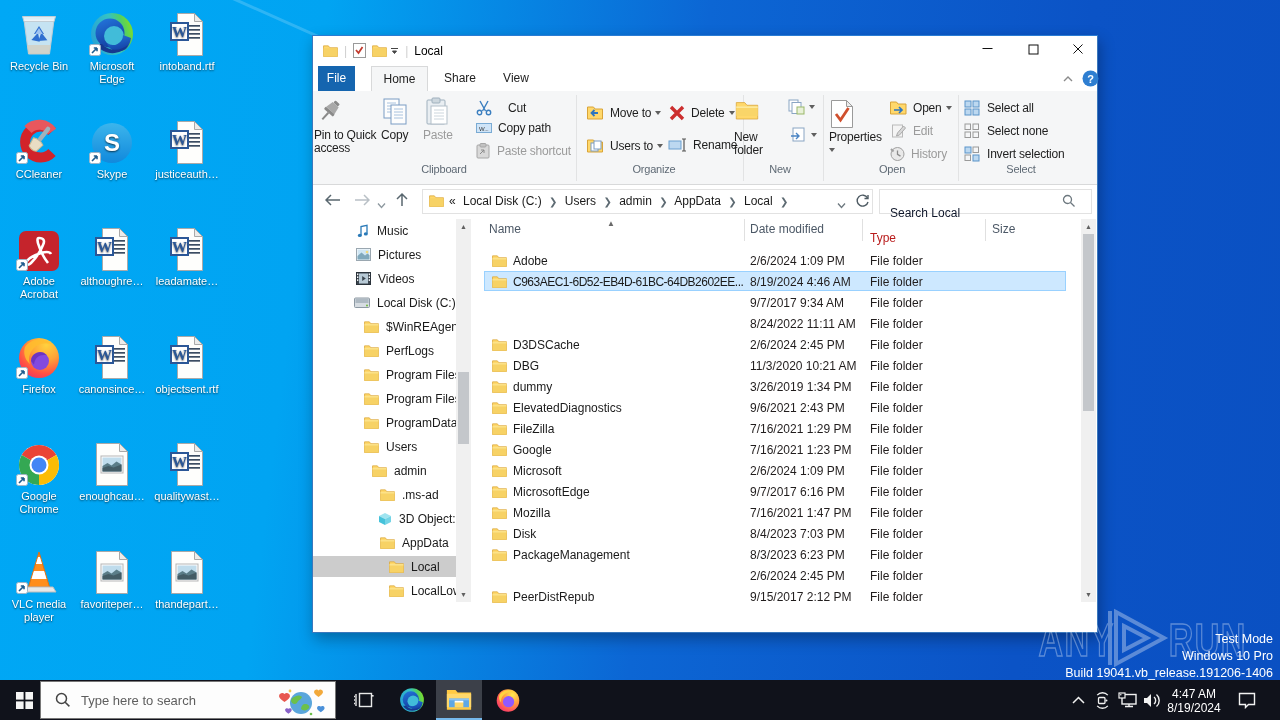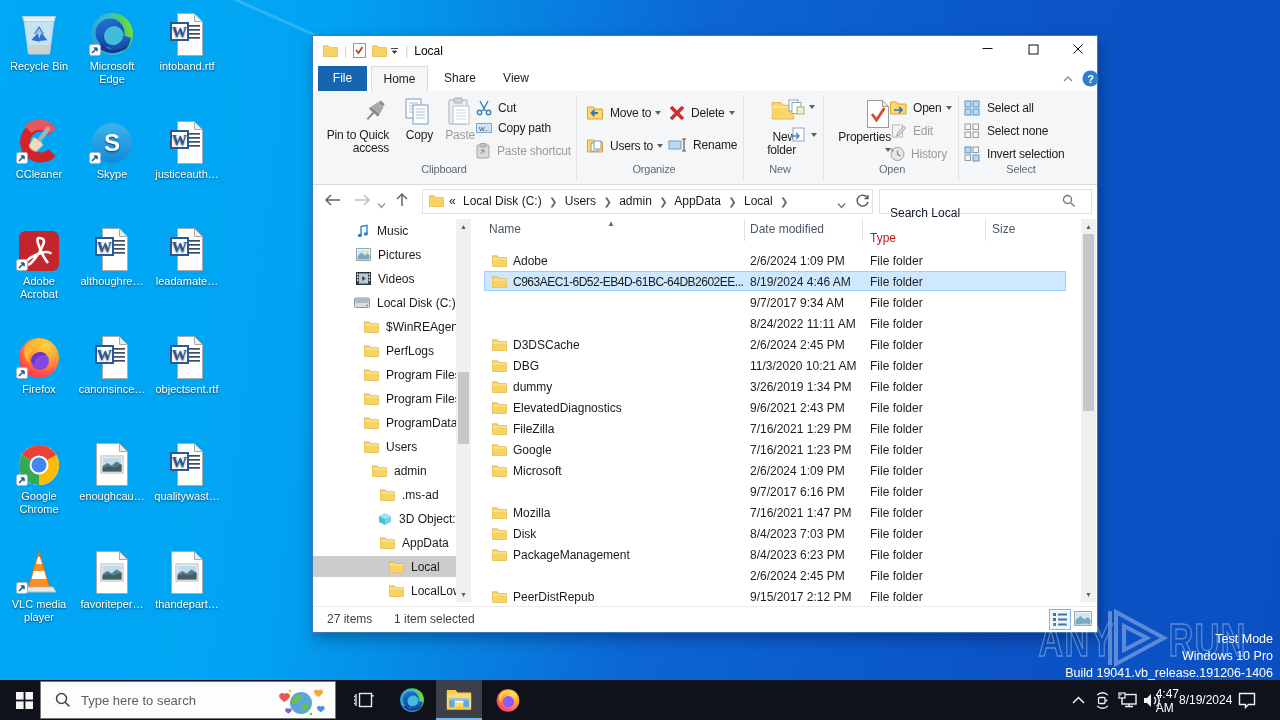--- a/index.html
+++ b/index.html
@@ -12,21 +12,21 @@
 .dic .ig{height:47px;display:flex;align-items:flex-end;justify-content:center;margin-bottom:3px;position:relative}
 
 #win{position:absolute;left:312px;top:35px;width:786px;height:598px;background:#fff;border:1px solid #3a78bd;border-top:1px solid #2a7cd4;box-shadow:2px 6px 14px rgba(0,0,0,.3)}
 #titlebar{position:absolute;left:0;top:0;width:100%;height:30px;background:#fff;font-size:12px;color:#000}
 .qat{position:absolute;top:7px;display:flex;align-items:center}
 #tabrow{position:absolute;left:0;top:30px;width:100%;height:25px;background:#fff;font-size:12px}
 .tab{position:absolute;top:0;height:25px;line-height:24px;text-align:center;color:#222}
 #ribbon{position:absolute;left:0;top:55px;width:100%;height:94px;background:#f5f6f7;border-bottom:1px solid #d8d9da;font-size:11.5px;color:#1e1e1e;letter-spacing:-0.2px}
 .rgsep{position:absolute;top:4px;height:86px;width:1px;background:#e2e3e4}
 .rglbl{position:absolute;top:72px;width:120px;text-align:center;color:#5f6a75;font-size:11px}
-.bigbtn{position:absolute;top:6px;text-align:right;line-height:13px;font-size:12px}
+.bigbtn{position:absolute;top:6px;text-align:left;line-height:13px;font-size:12px}
 .srow{position:absolute;display:flex;align-items:center;font-size:12px;white-space:nowrap}
 .carat{display:inline-block;width:0;height:0;border-left:3.5px solid transparent;border-right:3.5px solid transparent;border-top:4px solid #5f5f5f;margin-left:4px;vertical-align:2px}
 
 #addr{position:absolute;left:0;top:149px;width:100%;height:34px;background:#fff;font-size:12px}
 
 #content{position:absolute;left:0;top:183px;width:100%;height:387px;background:#fff;font-size:12px;color:#1a1a1a}
 .trow{position:absolute;height:21px;display:flex;align-items:center;white-space:nowrap}
 
 .sbar{position:absolute;width:15px;background:#f0f0f0}
 .sthumb{position:absolute;left:2px;width:11px;background:#c4c7cb;border-radius:0}
@@ -373,21 +373,21 @@
           <path d="M0.5 5.5 h10" stroke="#111"></path>
         </svg></div>
 <div class="abs" style="left:698px;top:0;width:45px;height:30px;text-align:center;line-height:30px"><svg width="11" height="11" viewBox="0 0 11 11">
           <rect x="1" y="1" width="9" height="9" fill="none" stroke="#111"></rect>
         </svg></div>
 <div class="abs" style="left:744px;top:0;width:42px;height:30px;text-align:center;line-height:30px"><svg width="12" height="12" viewBox="0 0 12 12">
           <path d="M1.5 1.5 l9 9 M10.5 1.5 l-9 9" stroke="#111"></path>
         </svg></div>
 </div>
     <div id="tabrow">
-<div class="tab" style="left:5px;width:49px;background:#1565af;color:#fff">File</div>
+<div class="tab" style="left:5px;width:37px;background:#1565af;color:#fff">File</div>
 <div class="tab" style="left:58px;width:57px;background:#f5f6f7;border:1px solid #d8d9da;border-bottom:none;color:#1e1e1e">Home</div>
 <div class="tab" style="left:121px;width:52px">Share</div>
 <div class="tab" style="left:179px;width:48px">View</div>
 <div class="abs" style="left:749px;top:7px;color:#8a8a8a"><svg width="12" height="12" viewBox="0 0 12 12">
           <path d="M2 8 l4 -4 4 4" stroke="#8a8a8a" stroke-width="1.4" fill="none"></path>
         </svg></div>
 <div class="abs" style="left:769px;top:4px"><svg width="17" height="17" viewBox="0 0 17 17">
           <circle cx="8.5" cy="8.5" r="8" fill="#2e7ed1"></circle>
           <text x="8.5" y="12.5" text-anchor="middle" font-size="11" font-weight="bold" fill="#fff" font-family="Liberation Sans">?</text>
         </svg></div>
@@ -420,21 +420,21 @@
             </g>
           </svg></div>Paste</div>
 <div class="srow" style="left:163px;top:9px">
         <svg width="16" height="16" viewBox="0 0 16 16">
           <g stroke="#3a7ebf" stroke-width="1.4" fill="none">
             <path d="M4 1 l5.5 10 M12 1 l-5.5 10"></path>
             <circle cx="3.5" cy="12.5" r="2.2"></circle>
             <circle cx="12.5" cy="12.5" r="2.2"></circle>
           </g>
         </svg>
-        <span style="margin-left:6px">Cut</span>
+        <span style="margin-left:16px">Cut</span>
       </div>
 <div class="srow" style="left:163px;top:30px">
         <svg width="16" height="14" viewBox="0 0 16 14">
           <rect x="0.5" y="2.5" width="15" height="9" fill="#cfe4f7" stroke="#7aabd4"></rect>
           <text x="3" y="9.5" font-size="6" fill="#333" font-family="Liberation Sans">W...</text>
         </svg>
         <span style="margin-left:6px">Copy path</span>
       </div>
 <div class="srow" style="left:163px;top:52px;color:#9b9b9b">
         <svg width="15" height="16" viewBox="0 0 15 16">
@@ -837,20 +837,28 @@
 <div class="trow" style="left:179px;top:241px;width:574px">
         <svg width="15" height="13" viewBox="0 0 16 14" style="flex:none">
           <path d="M0.5 2 h5.2 l1.6 2 h8.2 v9.5 h-15 z" fill="#ffd86b" stroke="#d9a439" stroke-width="0.8"></path>
           <path d="M0.5 4.6 h15 v8.9 h-15 z" fill="#f7d265"></path>
           <path d="M0.5 4.6 h15 v1.2 h-15 z" fill="#fde896"></path>
         </svg>
         <span style="margin-left:6px">Microsoft</span>
       </div>
 <div class="trow" style="left:437px;top:241px;color:#211d1d">2/6/2024 1:09 PM</div>
 <div class="trow" style="left:557px;top:241px;color:#211d1d">File folder</div>
+<div class="trow" style="left:179px;top:262px;width:574px">
+        <svg width="15" height="13" viewBox="0 0 16 14" style="flex:none">
+          <path d="M0.5 2 h5.2 l1.6 2 h8.2 v9.5 h-15 z" fill="#ffd86b" stroke="#d9a439" stroke-width="0.8"></path>
+          <path d="M0.5 4.6 h15 v8.9 h-15 z" fill="#f7d265"></path>
+          <path d="M0.5 4.6 h15 v1.2 h-15 z" fill="#fde896"></path>
+        </svg>
+        <span style="margin-left:6px">MicrosoftEdge</span>
+      </div>
 <div class="trow" style="left:437px;top:262px;color:#211d1d">9/7/2017 6:16 PM</div>
 <div class="trow" style="left:557px;top:262px;color:#211d1d">File folder</div>
 <div class="trow" style="left:179px;top:283px;width:574px">
         <svg width="15" height="13" viewBox="0 0 16 14" style="flex:none">
           <path d="M0.5 2 h5.2 l1.6 2 h8.2 v9.5 h-15 z" fill="#ffd86b" stroke="#d9a439" stroke-width="0.8"></path>
           <path d="M0.5 4.6 h15 v8.9 h-15 z" fill="#f7d265"></path>
           <path d="M0.5 4.6 h15 v1.2 h-15 z" fill="#fde896"></path>
         </svg>
         <span style="margin-left:6px">Mozilla</span>
       </div>
@@ -867,57 +875,38 @@
 <div class="trow" style="left:437px;top:304px;color:#211d1d">8/4/2023 7:03 PM</div>
 <div class="trow" style="left:557px;top:304px;color:#211d1d">File folder</div>
 <div class="trow" style="left:179px;top:325px;width:574px">
         <svg width="15" height="13" viewBox="0 0 16 14" style="flex:none">
           <path d="M0.5 2 h5.2 l1.6 2 h8.2 v9.5 h-15 z" fill="#ffd86b" stroke="#d9a439" stroke-width="0.8"></path>
           <path d="M0.5 4.6 h15 v8.9 h-15 z" fill="#f7d265"></path>
           <path d="M0.5 4.6 h15 v1.2 h-15 z" fill="#fde896"></path>
         </svg>
         <span style="margin-left:6px">PackageManagement</span>
       </div>
-<div class="trow" style="left:437px;top:325px;color:#211d1d">8/4/2023 6:23 PM</div>
+<div class="trow" style="left:437px;top:325px;color:#211d1d">8/3/2023 6:23 PM</div>
 <div class="trow" style="left:557px;top:325px;color:#211d1d">File folder</div>
 <div class="trow" style="left:437px;top:346px;color:#211d1d">2/6/2024 2:45 PM</div>
 <div class="trow" style="left:557px;top:346px;color:#211d1d">File folder</div>
 <div class="trow" style="left:179px;top:367px;width:574px">
         <svg width="15" height="13" viewBox="0 0 16 14" style="flex:none">
           <path d="M0.5 2 h5.2 l1.6 2 h8.2 v9.5 h-15 z" fill="#ffd86b" stroke="#d9a439" stroke-width="0.8"></path>
           <path d="M0.5 4.6 h15 v8.9 h-15 z" fill="#f7d265"></path>
           <path d="M0.5 4.6 h15 v1.2 h-15 z" fill="#fde896"></path>
         </svg>
         <span style="margin-left:6px">PeerDistRepub</span>
       </div>
 <div class="trow" style="left:437px;top:367px;color:#211d1d">9/15/2017 2:12 PM</div>
 <div class="trow" style="left:557px;top:367px;color:#211d1d">File folder</div>
 <div class="sbar" style="left:768px;top:0;height:383px"></div>
 <div class="sarr" style="left:768px;top:0">▲</div>
 <div class="sarr" style="left:768px;top:368px">▼</div>
 <div class="sthumb" style="left:770px;top:15px;height:177px"></div>
-</div>
-<div id="statusbar">
-<div class="abs" style="left:14px;top:5px">27 items</div>
-<div class="abs" style="left:81px;top:5px">1 item selected</div>
-<div class="abs" style="left:736px;top:2px;width:22px;height:21px;border:1px solid #80b5e3;background:#eef6fd"><svg width="20" height="19" viewBox="0 0 20 19">
-          <g fill="#3f74a3">
-            <rect x="3" y="3" width="3" height="3"></rect>
-            <rect x="8" y="3.5" width="9" height="2"></rect>
-            <rect x="3" y="8" width="3" height="3"></rect>
-            <rect x="8" y="8.5" width="9" height="2"></rect>
-            <rect x="3" y="13" width="3" height="3"></rect>
-            <rect x="8" y="13.5" width="9" height="2"></rect>
-          </g>
-        </svg></div>
-<div class="abs" style="left:761px;top:4px;width:20px;height:17px"><svg width="18" height="15" viewBox="0 0 18 15">
-          <rect x="0.5" y="0.5" width="17" height="14" fill="#fff" stroke="#9aa7b0"></rect>
-          <rect x="1.5" y="1.5" width="15" height="12" fill="#cfe6f4"></rect>
-          <path d="M1.5 9 l5 -4 4 3.5 3 -2.5 3 2.5 v5 h-15 z" fill="#7fa8bc"></path>
-        </svg></div>
 </div>
 </div>
 <div id="wmlogo"><svg width="240" height="60" viewBox="0 0 240 60">
 <g fill="none" stroke="#ffffff">
 <text x="2" y="48" font-size="46" font-weight="bold" font-family="Liberation Sans" stroke-width="1.5" transform="scale(0.74,1)" letter-spacing="2">ANY</text>
 <path d="M73 3 V57" stroke-width="4" transform="translate(0,0)"></path>
 <path d="M79 4 L127 30 L79 56 Z" stroke-width="4"></path>
 <path d="M87 18 L110 30 L87 42 Z" stroke-width="4"></path>
 <text x="178" y="48" font-size="46" font-weight="bold" font-family="Liberation Sans" stroke-width="1.5" transform="scale(0.74,1) translate(0,0)" letter-spacing="2">RUN</text>
 </g>
@@ -1022,21 +1011,21 @@
         <rect x="1" y="1" width="6" height="5" fill="#10121b" stroke="#f2f2f2" stroke-width="1.2"></rect>
         <circle cx="2.8" cy="2.8" r="0.8" fill="#f2f2f2"></circle>
       </svg>
     </div>
 <div class="tray" style="left:1140px;width:24px">
       <svg width="20" height="17" viewBox="0 0 20 17">
         <path d="M2 6 h3 l4 -4 v13 l-4 -4 h-3 z" fill="#f2f2f2"></path>
         <path d="M12 5 a4.5 4.5 0 0 1 0 7 M14.5 2.5 a8 8 0 0 1 0 12" stroke="#f2f2f2" stroke-width="1.4" fill="none"></path>
       </svg>
     </div>
-<div class="tray" style="left:1165px;width:58px;flex-direction:row;font-size:12px;line-height:14px">
+<div class="tray" style="left:1165px;width:58px;flex-direction:column;font-size:12px;line-height:14px">
       <div style="margin-top:2px">4:47 AM</div>
       <div>8/19/2024</div>
     </div>
 <div class="tray" style="left:1232px;width:30px">
       <svg width="18" height="17" viewBox="0 0 18 17">
         <path d="M1.5 1.5 h15 v11 h-6 l-3 3 v-3 h-6 z" fill="none" stroke="#f2f2f2" stroke-width="1.4"></path>
       </svg>
     </div>
 </div>
 

